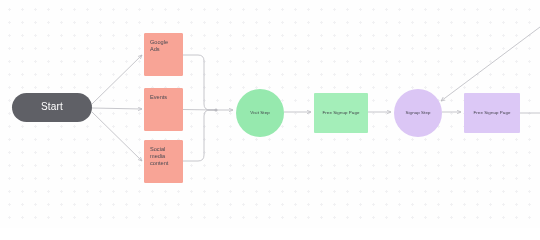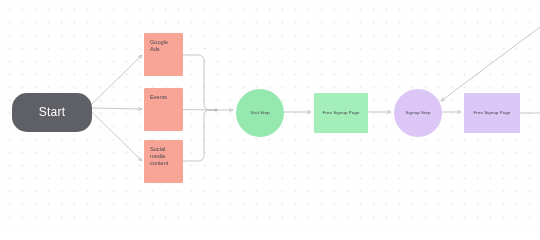--- a/index.html
+++ b/index.html
@@ -40,25 +40,25 @@
     line-height: 1.22;
     color: #3d3d46;
     overflow: hidden;
   }
 
   
   .node-start {
     left: 12px;
     top: 93px;
     width: 80px;
-    height: 39px;
+    height: 29px;
     background: #5f6066;
     border-radius: 15px;
     color: #ffffff;
-    font-size: 12px;
+    font-size: 10px;
     letter-spacing: .2px;
   }
 
   
   .node-source {
     width: 39px;
     background: #f8a496;
     border: 1px solid #f8a496;
     border-radius: 1px;
     font-size: 5.6px;

